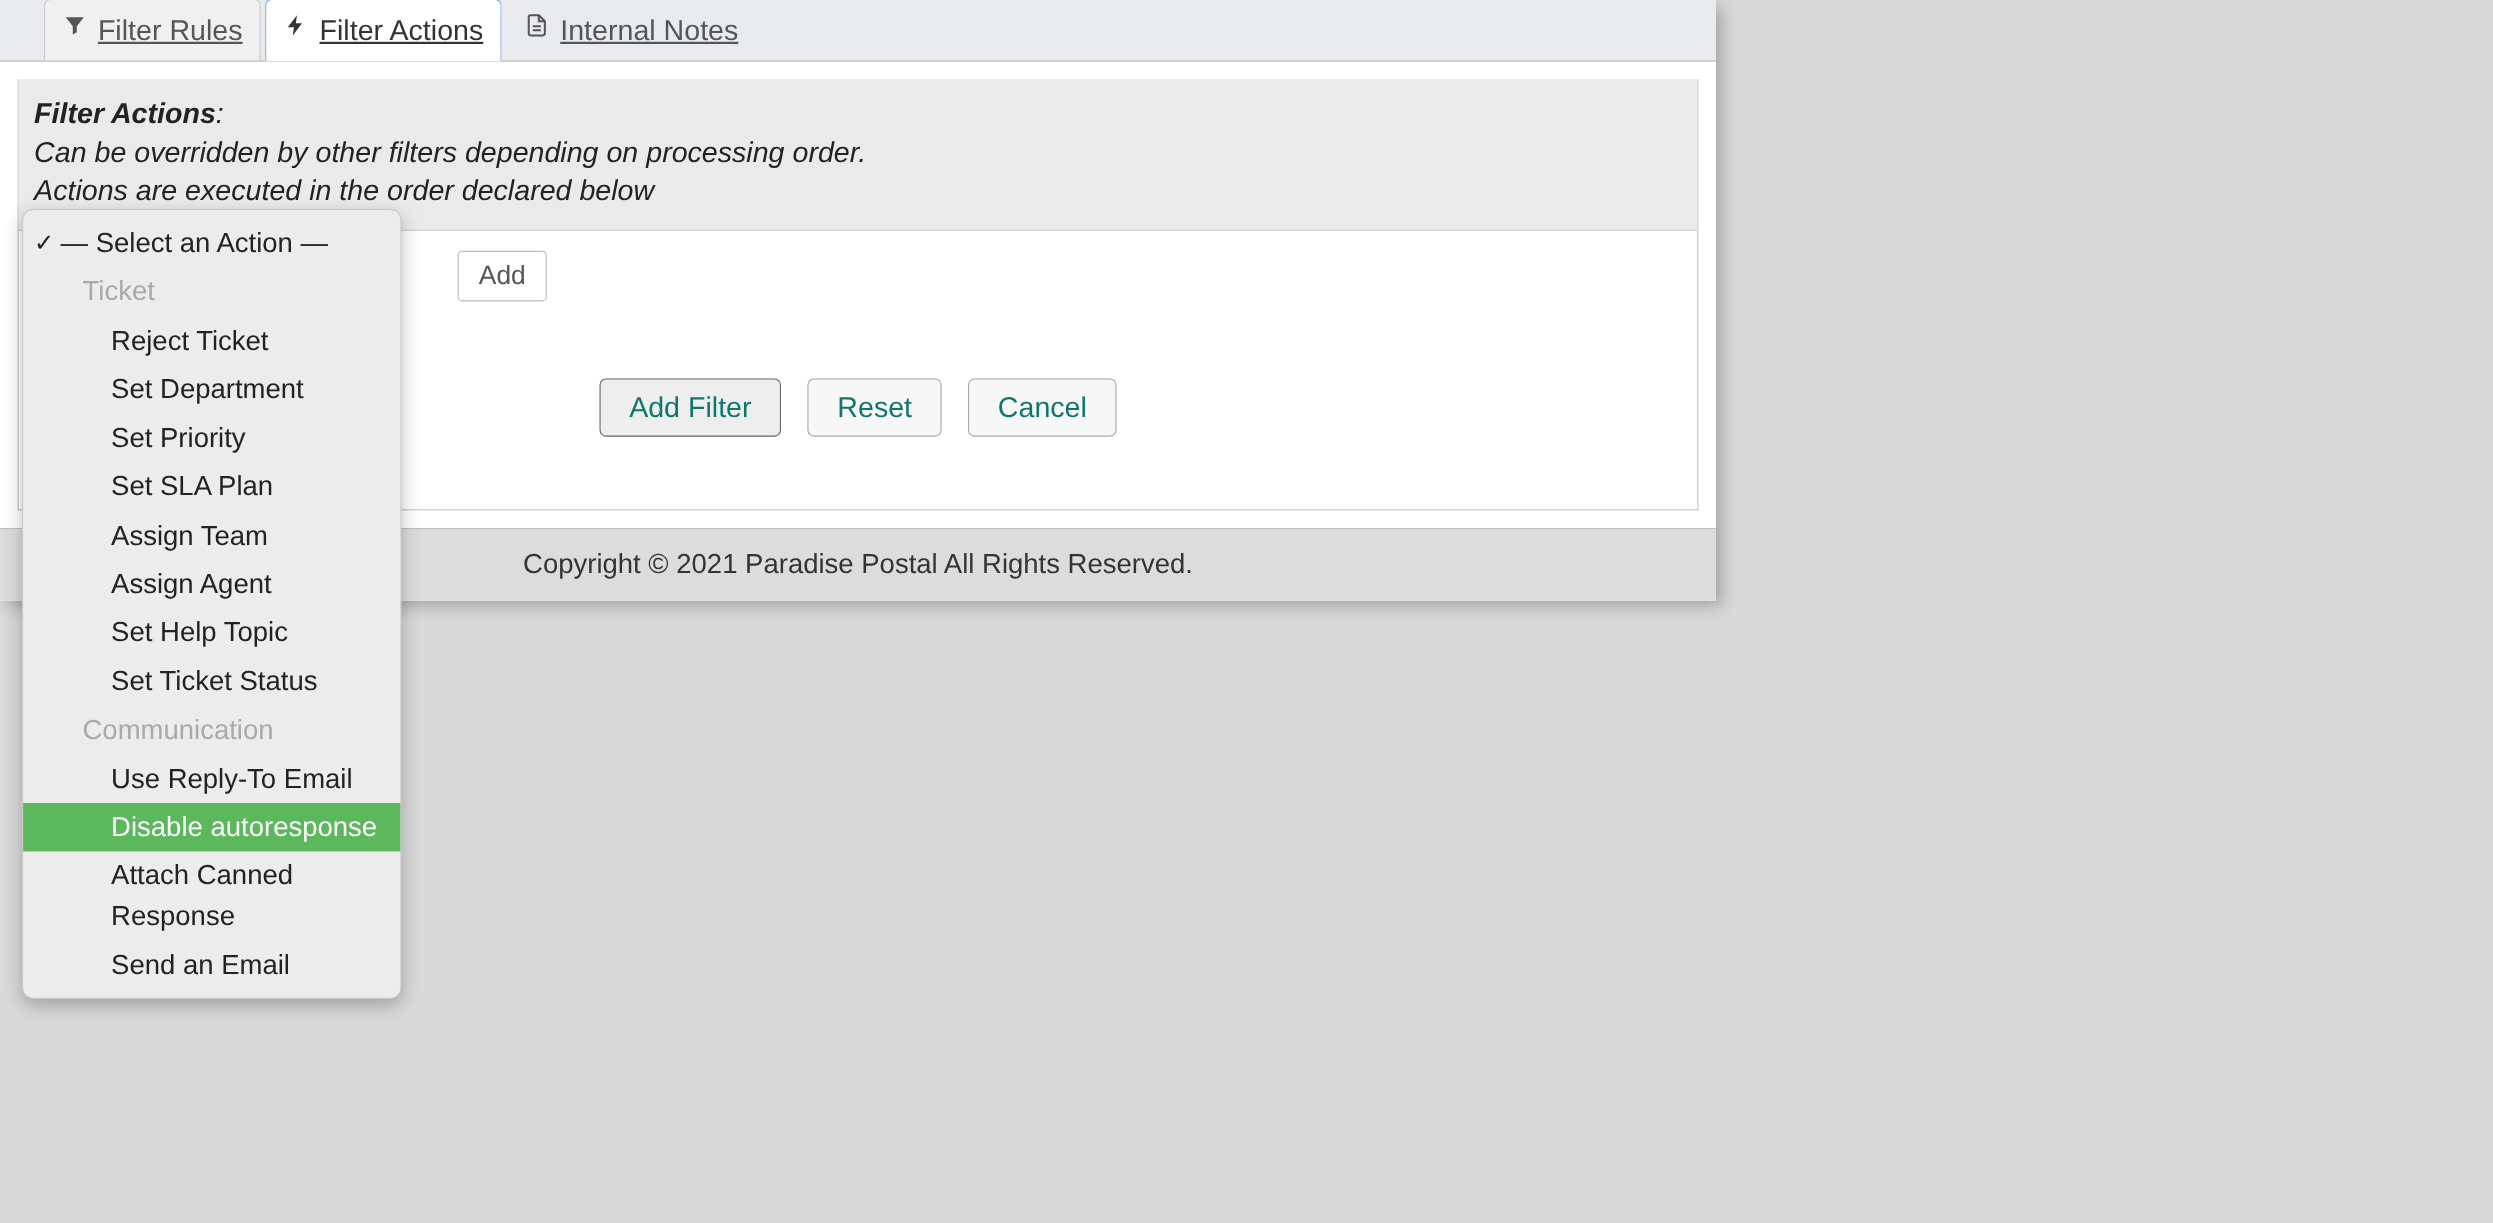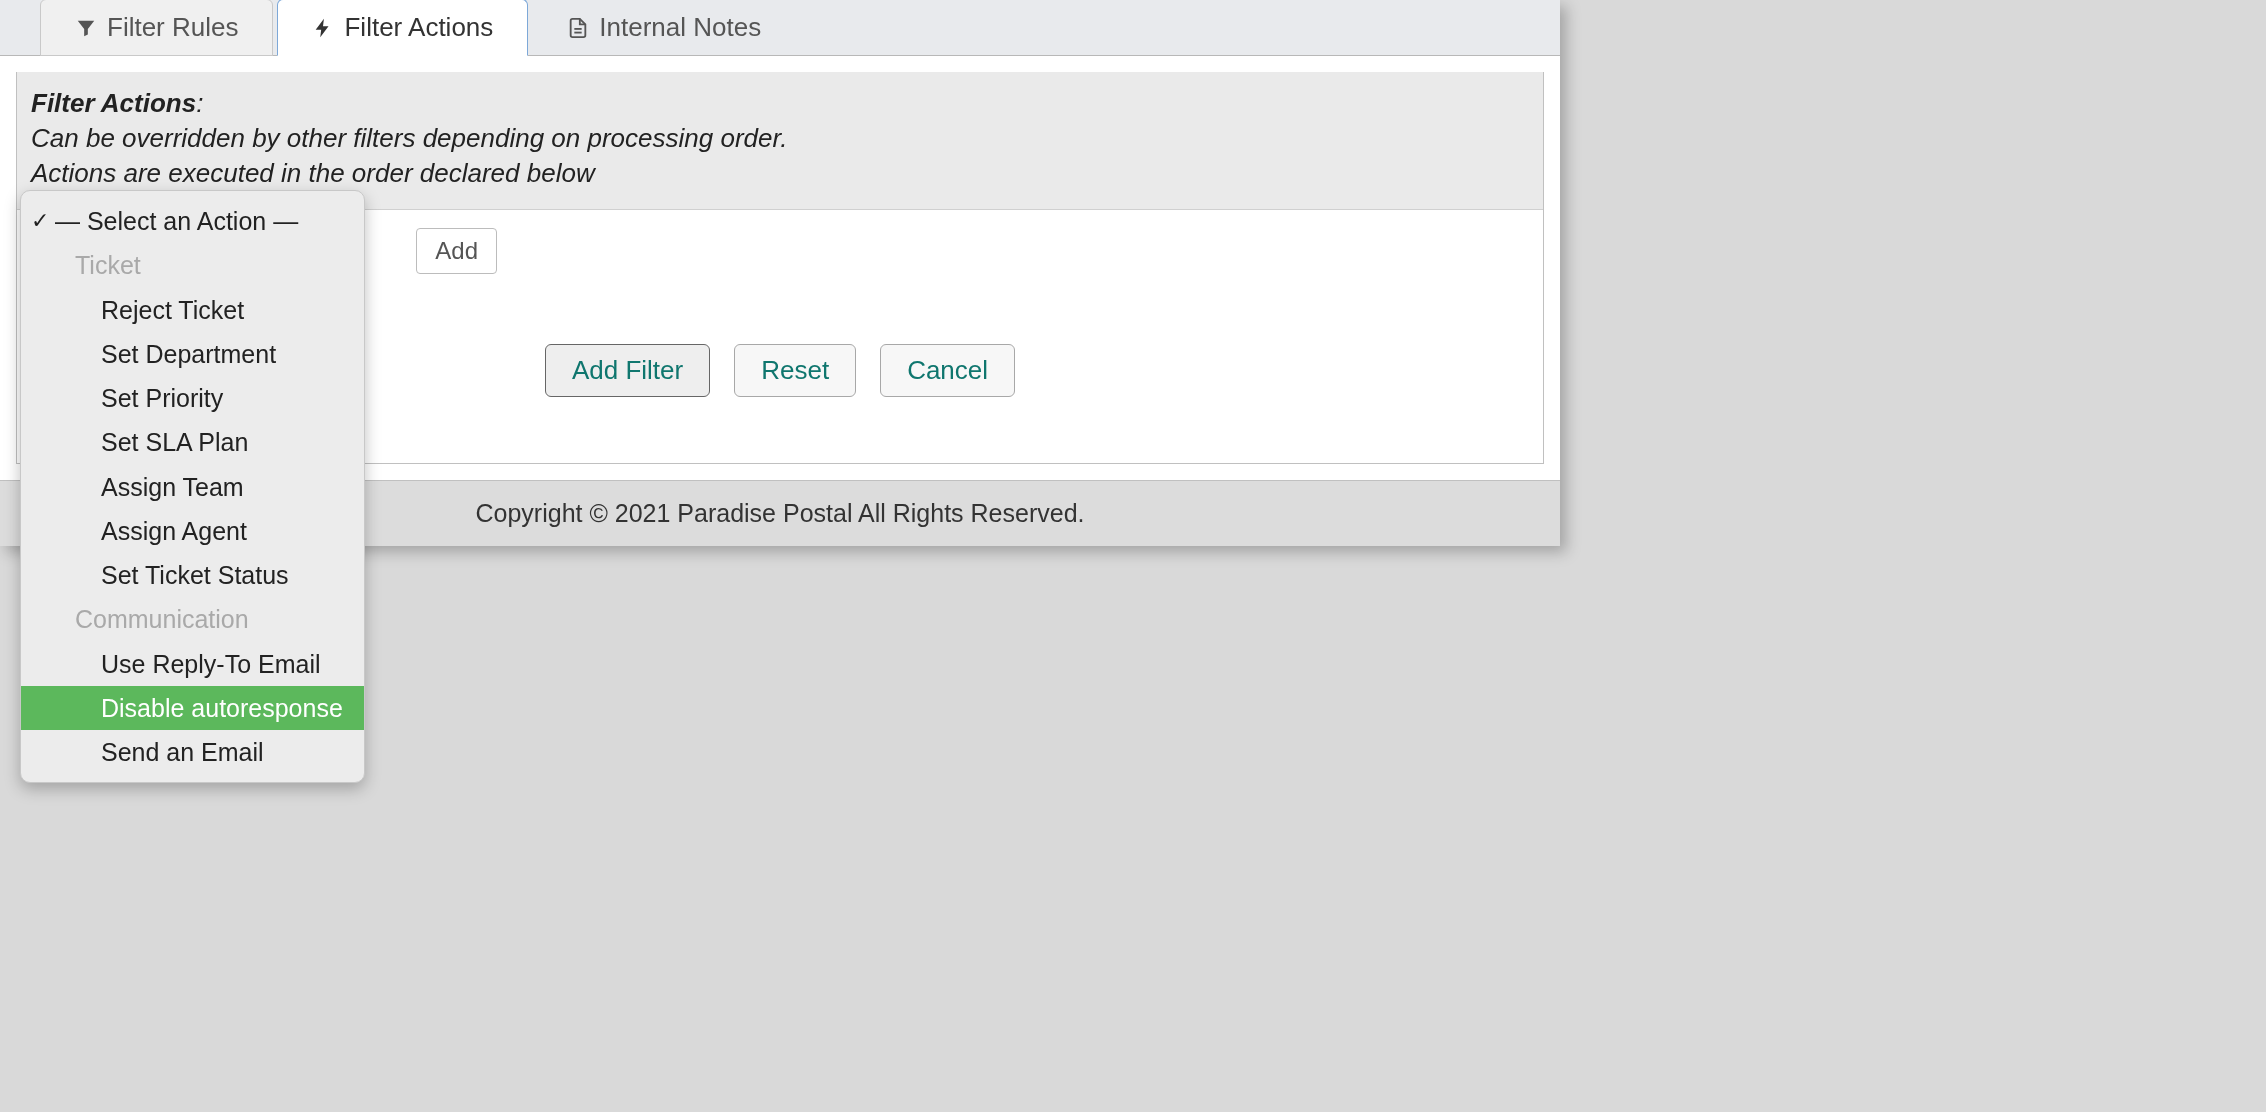--- a/index.html
+++ b/index.html
@@ -21,30 +21,30 @@
       position: relative;
     }
     .tabs {
       display: flex;
       position: absolute;
       left: 40px;
       bottom: -1px;
     }
     .tab {
       display: flex;
-      align-items: center;
       gap: 10px;
-      padding: 12px 34px;
+      padding: 12px 16px;
       font-size: 26px;
       color: #555;
       border: 1px solid transparent;
       border-top-left-radius: 6px;
       border-top-right-radius: 6px;
       cursor: pointer;
       margin-right: 4px;
+      text-decoration: underline;
     }
     .tab.inactive {
       border: 1px solid #c9c9c9;
       background: #f0f0f0;
     }
     .tab.active {
       background: #fff;
       border: 1px solid #7da8d8;
       border-bottom: 1px solid #fff;
       color: #333;
@@ -231,19 +231,21 @@
 
   <div class="dropdown">
     <div class="dropdown-item selected">— Select an Action —</div>
     <div class="dropdown-item group-header">Ticket</div>
     <div class="dropdown-item option">Reject Ticket</div>
     <div class="dropdown-item option">Set Department</div>
     <div class="dropdown-item option">Set Priority</div>
     <div class="dropdown-item option">Set SLA Plan</div>
     <div class="dropdown-item option">Assign Team</div>
     <div class="dropdown-item option">Assign Agent</div>
+    <div class="dropdown-item option">Set Help Topic</div>
     <div class="dropdown-item option">Set Ticket Status</div>
     <div class="dropdown-item group-header">Communication</div>
     <div class="dropdown-item option">Use Reply-To Email</div>
     <div class="dropdown-item option highlighted">Disable autoresponse</div>
+    <div class="dropdown-item option">Attach Canned Response</div>
     <div class="dropdown-item option">Send an Email</div>
   </div>
 </div>
 
 </body></html>

